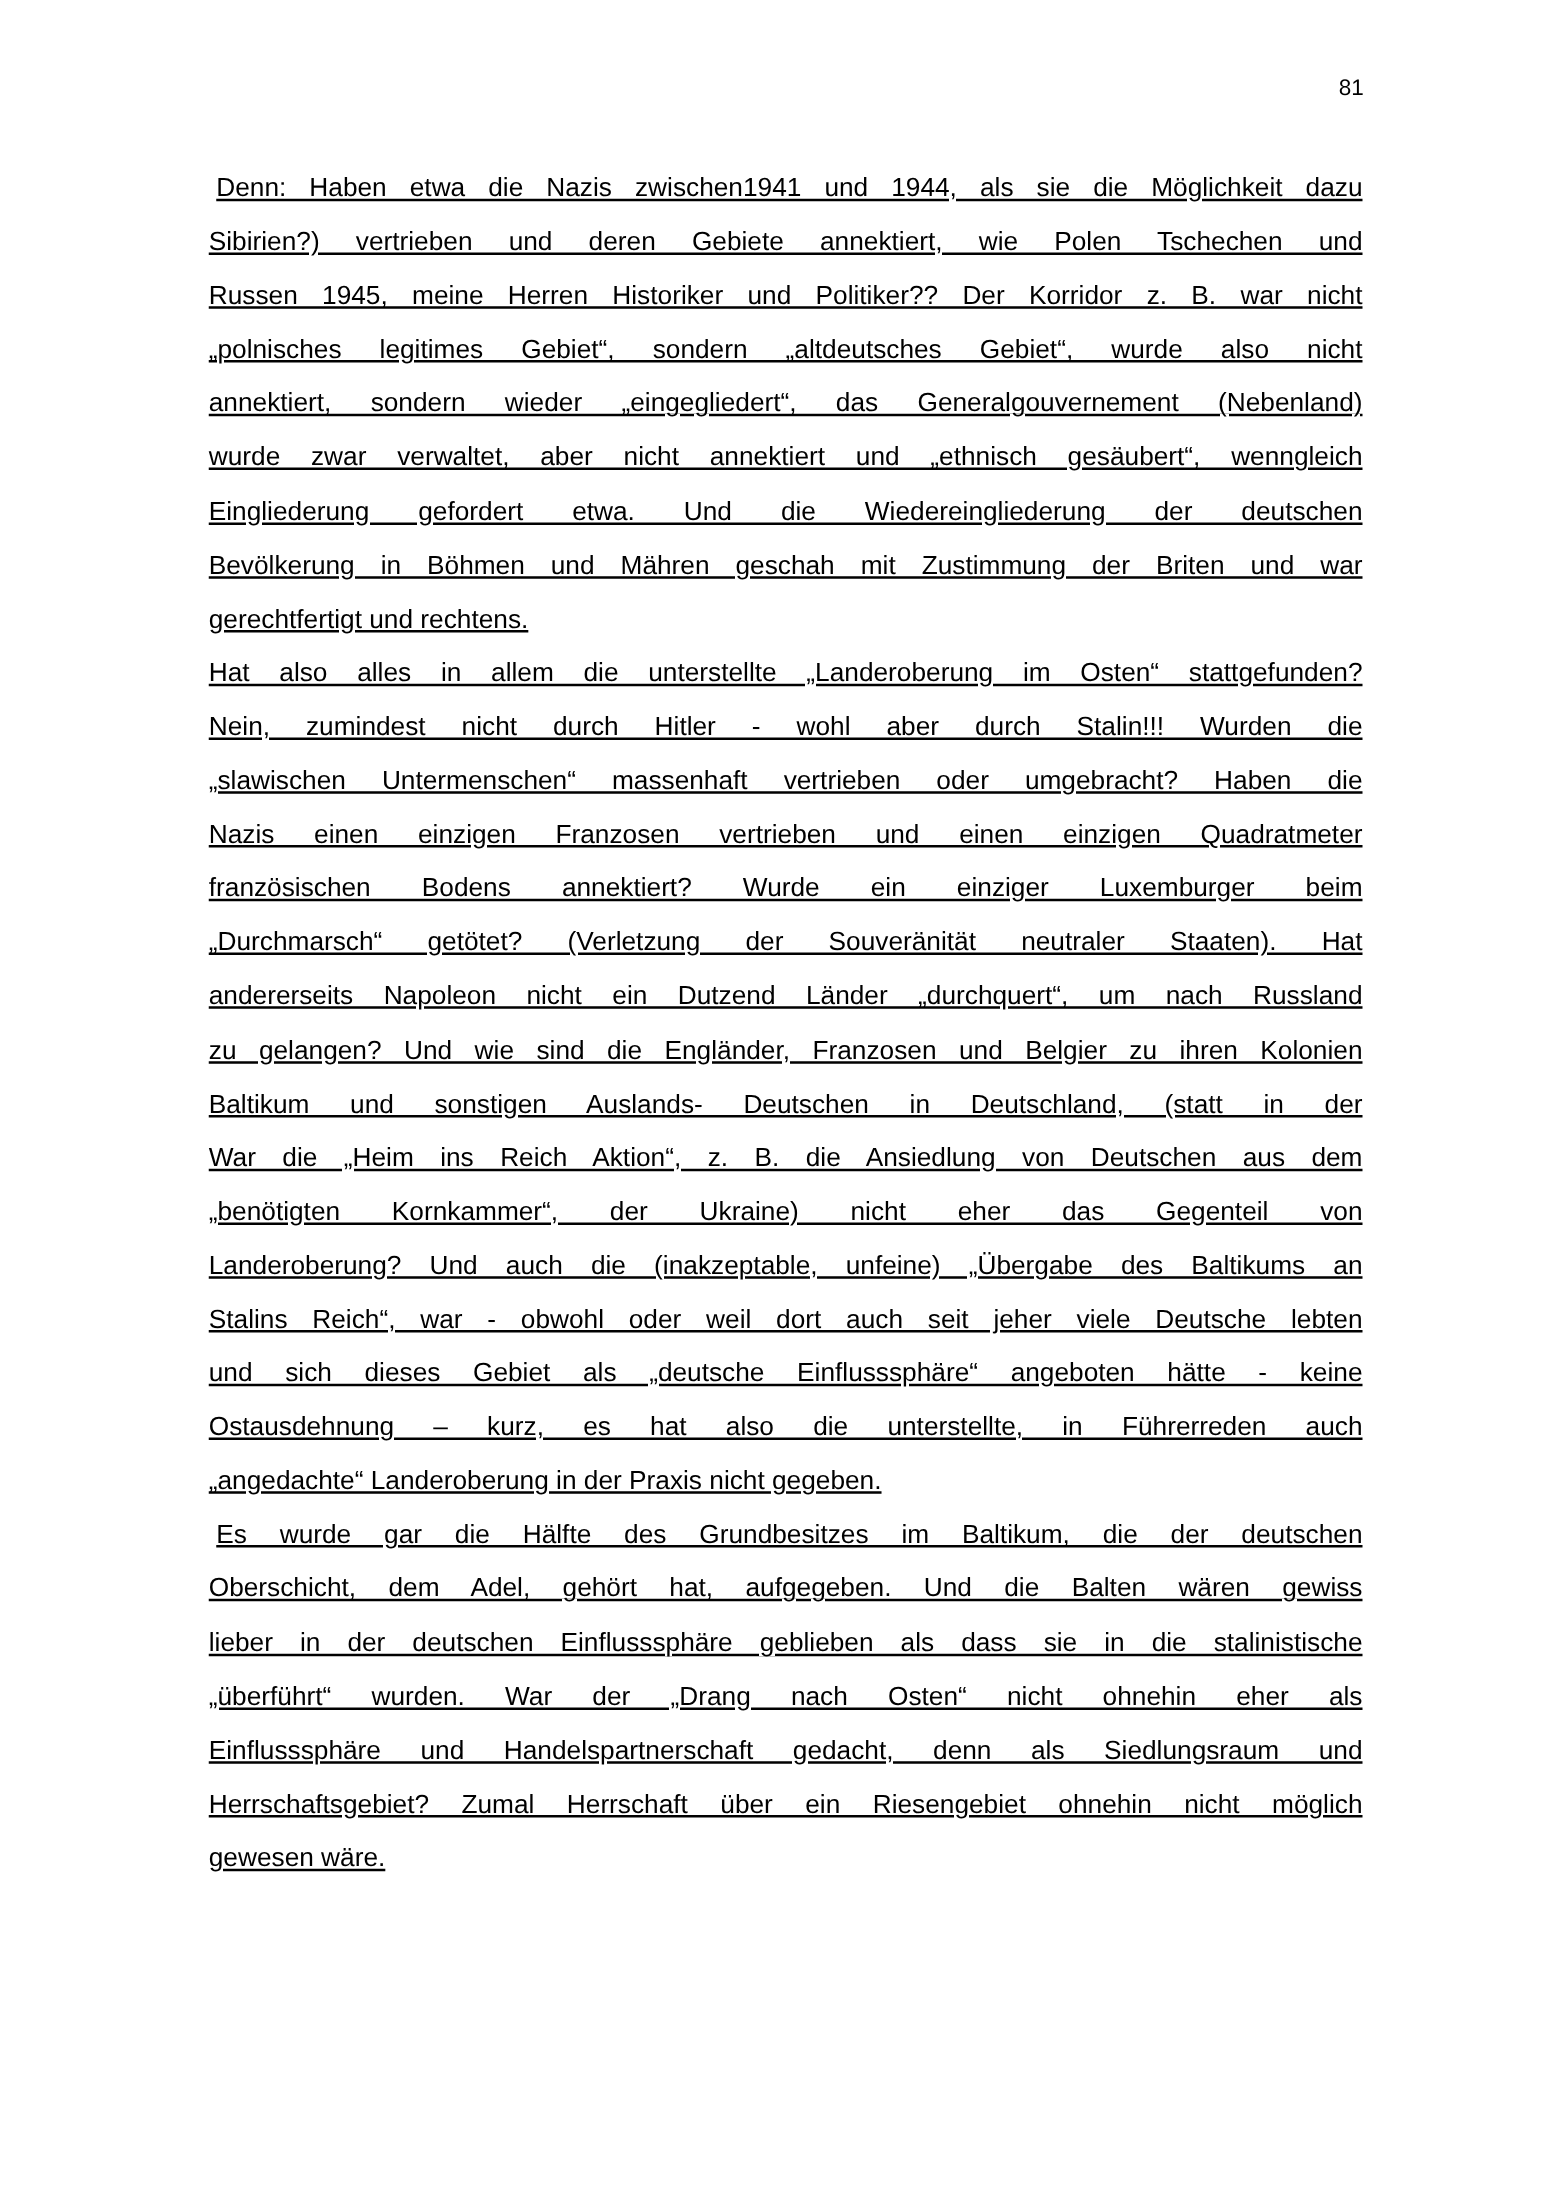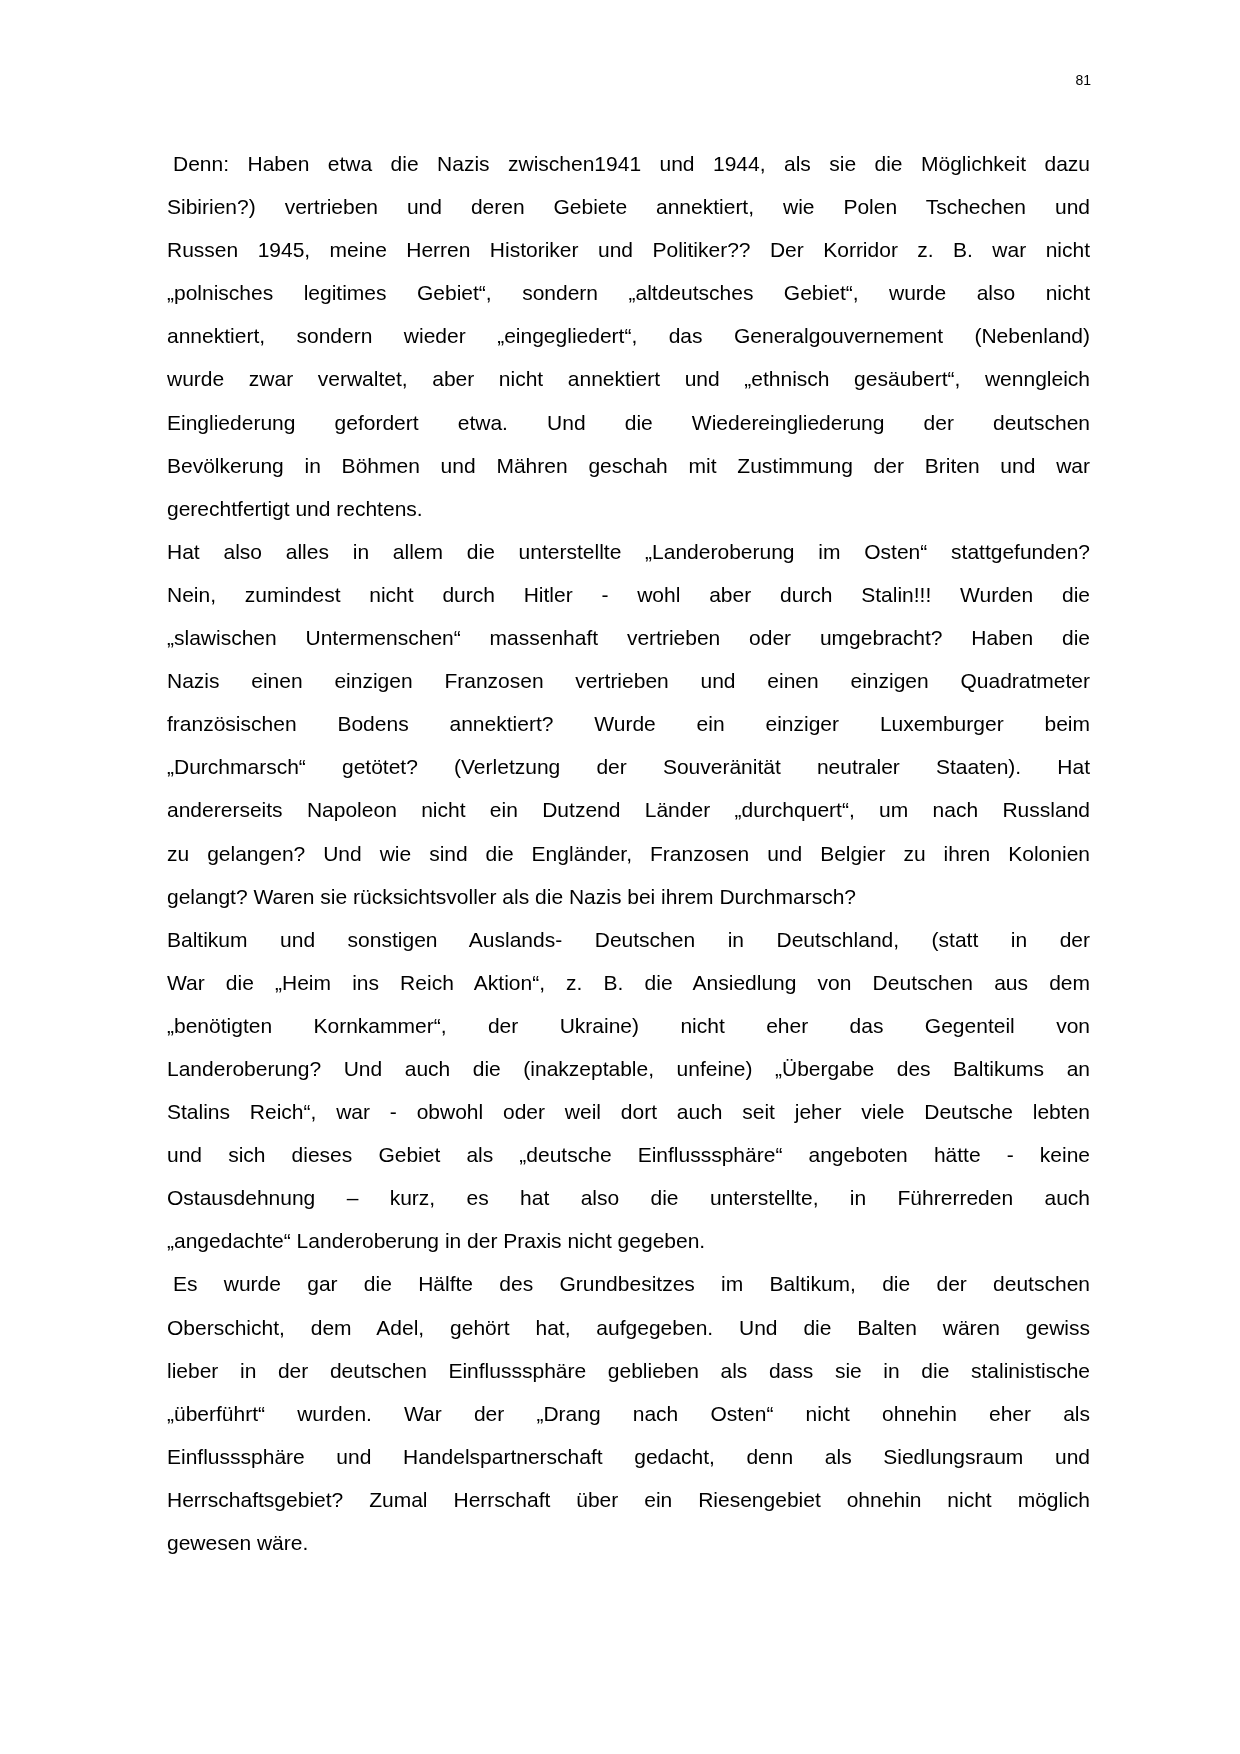--- a/index.html
+++ b/index.html
@@ -12,30 +12,31 @@
     height: 1754px;
     position: relative;
     overflow: hidden;
     font-family: "Liberation Sans", sans-serif;
     color: #000000;
   }
   .page-number {
     position: absolute;
     left: 1060px;
     width: 31px;
-    top: 70px;
-    font-size: 14px;
+    top: 60px;
+    font-size: 18px;
     line-height: 20px;
     text-align: right;
   }
   .body-text {
     position: absolute;
     left: 167px;
-    top: 149px;
+    top: 136px;
     width: 923px;
+    text-decoration: underline;
   }
   .line {
     display: block;
     height: 43.1px;
     line-height: 30px;
     font-size: 21px;
     white-space: nowrap;
     text-align: justify;
     text-align-last: justify;
     overflow: visible;
@@ -67,21 +68,20 @@
   </div>
   <div class="paragraph">
     <span class="line">Hat also alles in allem die unterstellte „Landeroberung im Osten“ stattgefunden?</span>
     <span class="line">Nein, zumindest nicht durch Hitler - wohl aber durch Stalin!!! Wurden die</span>
     <span class="line">„slawischen Untermenschen“ massenhaft vertrieben oder umgebracht? Haben die</span>
     <span class="line">Nazis einen einzigen Franzosen vertrieben und einen einzigen Quadratmeter</span>
     <span class="line">französischen Bodens annektiert? Wurde ein einziger Luxemburger beim</span>
     <span class="line">„Durchmarsch“ getötet? (Verletzung der Souveränität neutraler Staaten). Hat</span>
     <span class="line">andererseits Napoleon nicht ein Dutzend Länder „durchquert“, um nach Russland</span>
     <span class="line">zu gelangen? Und wie sind die Engländer, Franzosen und Belgier zu ihren Kolonien</span>
-    <span class="line last">gelangt? Waren sie rücksichtsvoller als die Nazis bei ihrem Durchmarsch?</span>
   </div>
   <div class="paragraph">
     <span class="line">Baltikum und sonstigen Auslands- Deutschen in Deutschland, (statt in der</span>
     <span class="line">War die „Heim ins Reich Aktion“, z. B. die Ansiedlung von Deutschen aus dem</span>
     <span class="line">„benötigten Kornkammer“, der Ukraine) nicht eher das Gegenteil von</span>
     <span class="line">Landeroberung? Und auch die (inakzeptable, unfeine) „Übergabe des Baltikums an</span>
     <span class="line">Stalins Reich“, war - obwohl oder weil dort auch seit jeher viele Deutsche lebten</span>
     <span class="line">und sich dieses Gebiet als „deutsche Einflusssphäre“ angeboten hätte - keine</span>
     <span class="line">Ostausdehnung – kurz, es hat also die unterstellte, in Führerreden auch</span>
     <span class="line last">„angedachte“ Landeroberung in der Praxis nicht gegeben.</span>

